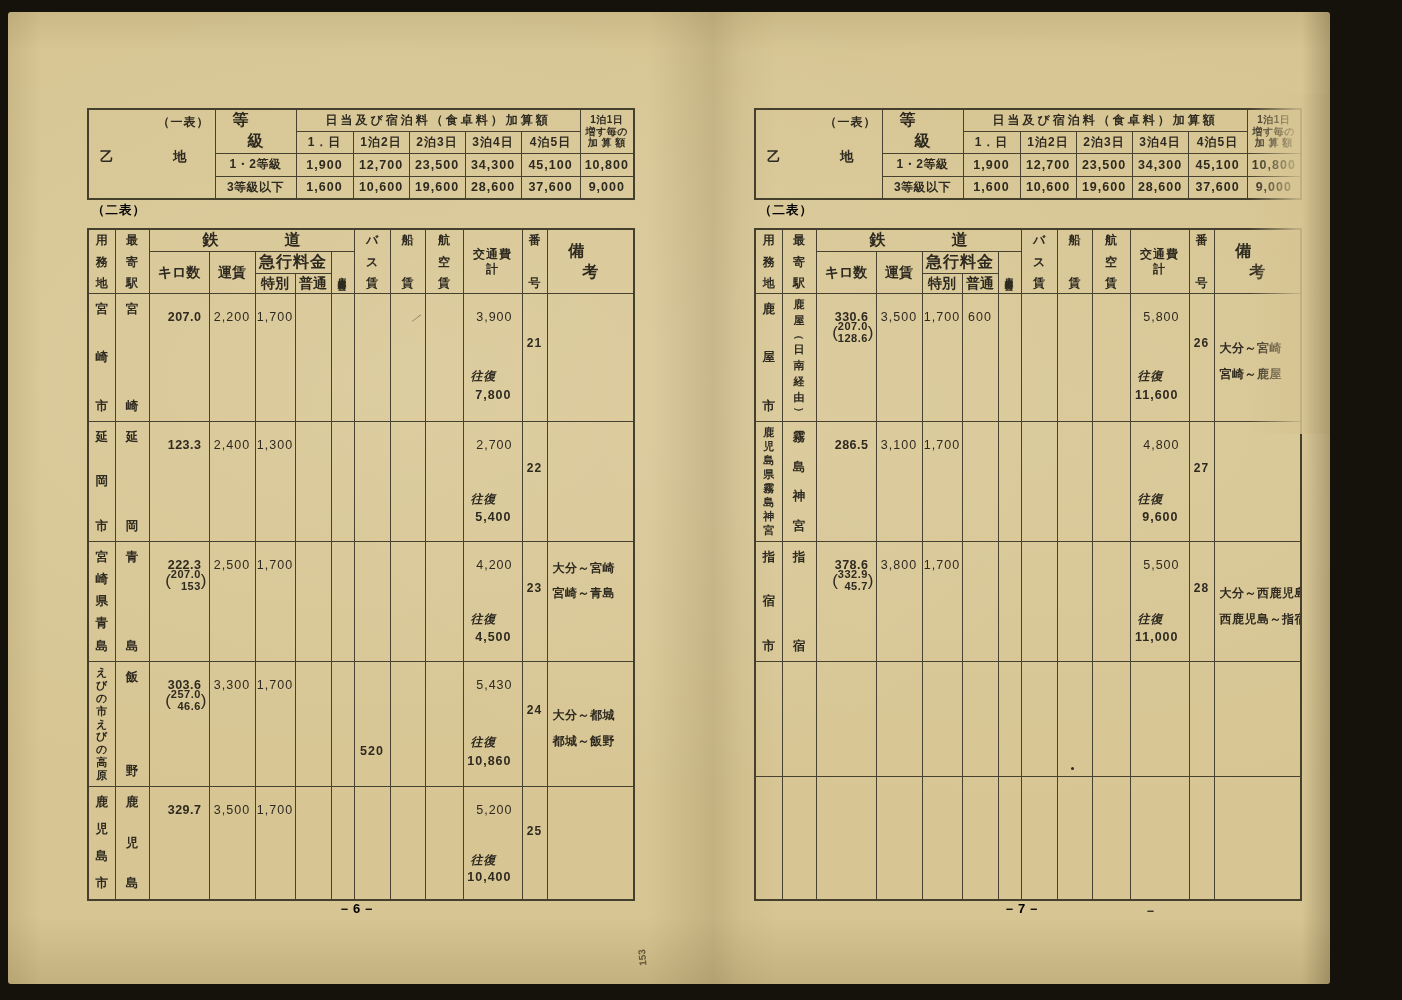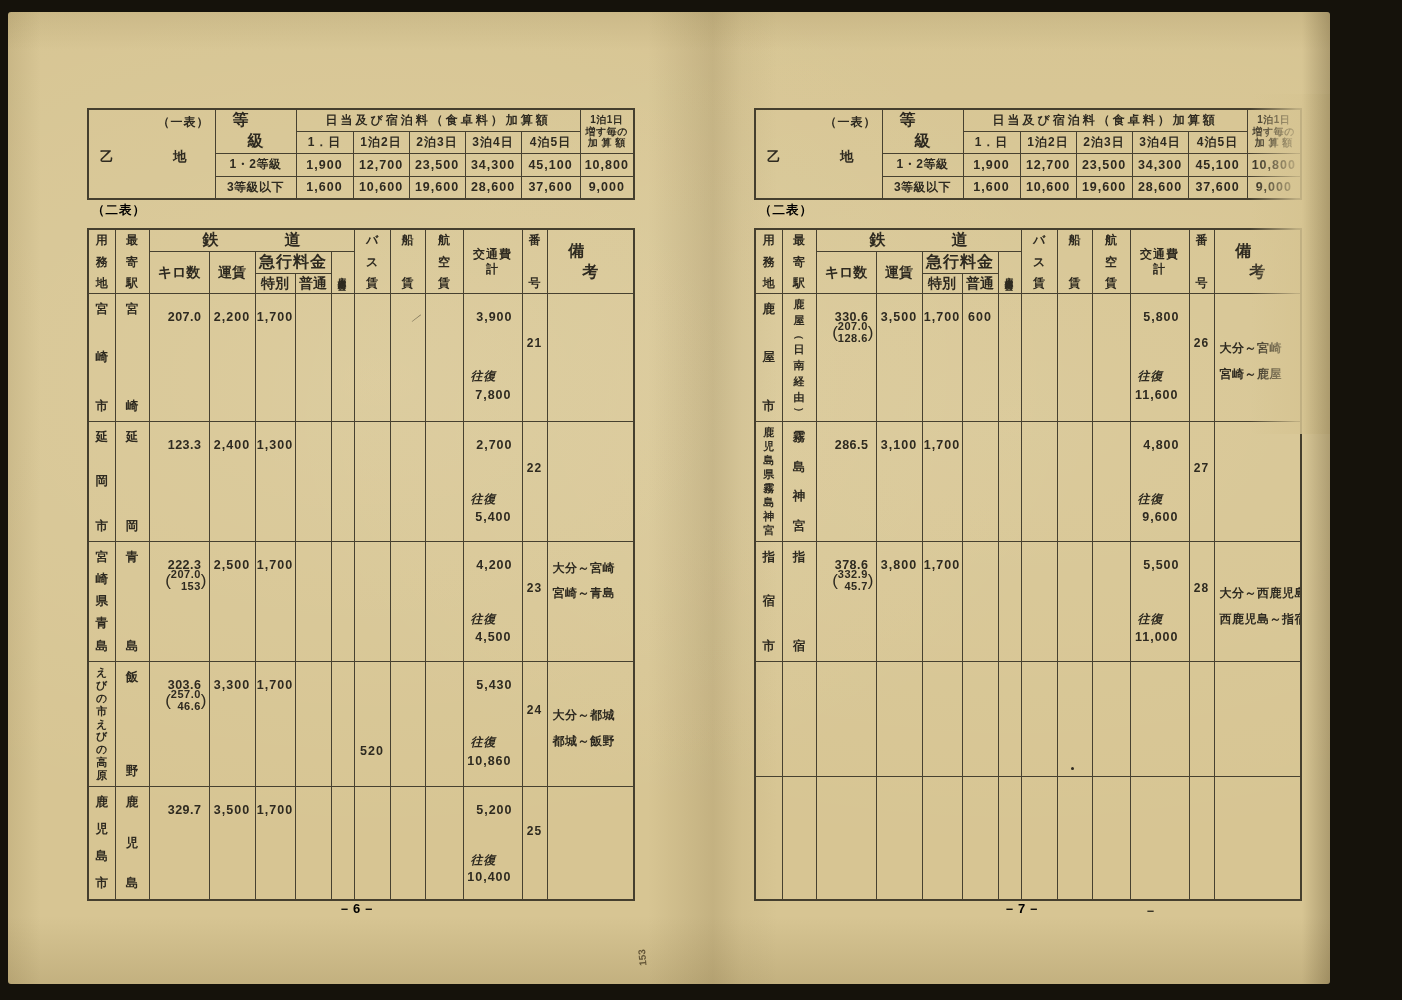--- a/index.html
+++ b/index.html
@@ -47,23 +47,23 @@
   .seatbox{position:absolute;left:0;top:0;right:0;bottom:0;display:flex;align-items:center;justify-content:center;}
   .seathdr{writing-mode:vertical-rl;font-size:8.5px;line-height:10px;font-weight:bold;letter-spacing:1px;}
   .totalhdr{font-size:12px;font-weight:bold;line-height:15px;letter-spacing:1px;}
   .exphdr{font-size:16px;font-weight:bold;letter-spacing:1px;}
   .subhdr{font-size:14px;font-weight:bold;margin-left:7px;}
   .kmv{margin-top:16px;text-align:right;padding-right:7px;font-size:12.5px;font-weight:bold;letter-spacing:0.5px;}
   .kparen{display:flex;justify-content:flex-end;align-items:center;padding-right:2px;margin-top:-3px;}
   .kparen .pb{font-size:17px;font-weight:normal;}
   .pnums{display:flex;flex-direction:column;align-items:flex-end;font-size:11px;font-weight:bold;
          line-height:11.5px;letter-spacing:0.5px;}
-  .cv{margin-top:16px;text-align:center;font-size:12.5px;font-weight:bold;letter-spacing:1px;}
+  .cv{margin-top:16px;text-align:center;font-size:12.5px;font-weight:normal;letter-spacing:1px;}
   .busv{position:absolute;top:66%;left:0;right:0;text-align:center;font-size:12.5px;font-weight:bold;letter-spacing:1px;}
-  .totv{position:absolute;top:16px;right:9px;font-size:12.5px;font-weight:bold;letter-spacing:1px;}
+  .totv{position:absolute;top:16px;right:9px;font-size:12.5px;font-weight:normal;letter-spacing:1px;}
   .rtl{position:absolute;top:58%;left:7px;font-size:12px;font-weight:bold;letter-spacing:1px;font-style:italic;}
   .rtv{position:absolute;top:74%;right:10px;font-size:12.5px;font-weight:bold;letter-spacing:1px;}
   .nov{position:absolute;top:33%;left:0;right:0;text-align:center;font-size:12px;font-weight:bold;letter-spacing:1px;}
   .rline{position:absolute;left:5px;white-space:nowrap;font-size:12px;font-weight:bold;letter-spacing:0.5px;}
 
   .t2label{position:absolute;font-size:12.5px;font-weight:bold;letter-spacing:1px;z-index:2;}
   .pagenum{position:absolute;font-size:13px;font-weight:bold;letter-spacing:2px;z-index:2;}
   .hand153{position:absolute;left:626px;top:940px;transform:rotate(-95deg);font-size:10px;
            color:rgba(70,58,34,0.8);font-weight:bold;z-index:7;}
   .dot{position:absolute;left:1063px;top:755px;width:3px;height:3px;background:#2e2a20;border-radius:50%;z-index:7;}

